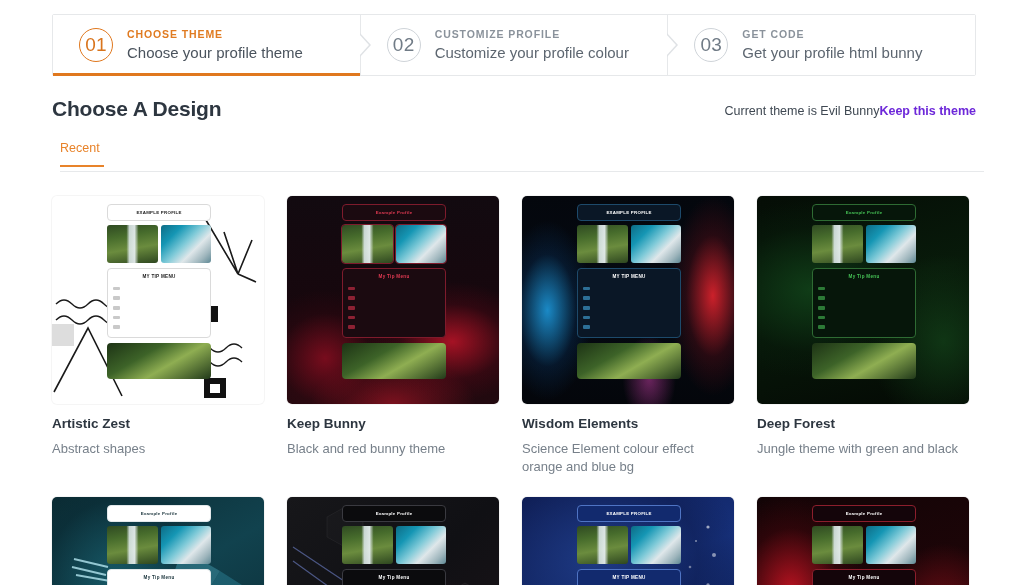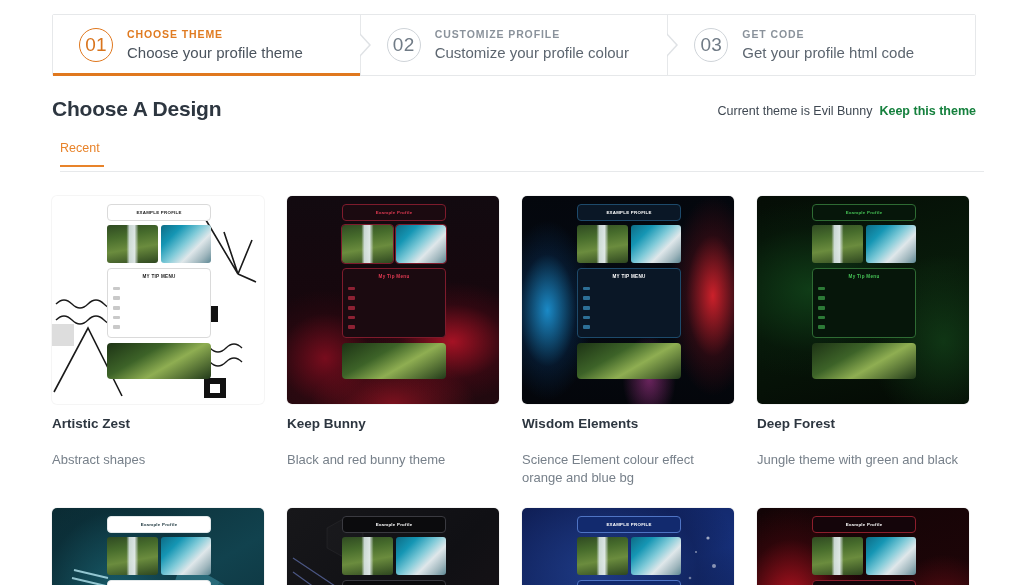--- a/index.html
+++ b/index.html
@@ -100,23 +100,23 @@
     letter-spacing: -.2px;
   }
   .theme-status {
     position: absolute;
     right: 48px; top: 104px;
     font-size: 12.5px;
     color: #3f4852;
     white-space: nowrap;
   }
   .theme-status .keep {
-    color: #15803d;
+    color: #6d28d9;
     font-weight: bold;
-    margin-left: 7px;
+    margin-left: 0;
     cursor: pointer;
   }
 
   
   .tabs {
     position: absolute;
     left: 52px; top: 138px;
     width: 924px;
     border-bottom: 1px solid #e7e9eb;
     height: 34px;
@@ -150,21 +150,21 @@
     cursor: pointer;
     box-shadow: 0 0 0 1px rgba(0,0,0,.04);
   }
   .card-name {
     margin-top: 12px;
     font-size: 13.5px;
     font-weight: bold;
     color: #2d3640;
   }
   .card-desc {
-    margin-top: 20px;
+    margin-top: 9px;
     font-size: 13px;
     color: #77808a;
     line-height: 1.35;
   }
 
   
   .mock {
     position: absolute;
     left: 26%; top: 4%;
     width: 49%;
@@ -361,21 +361,21 @@
     </div>
 
     <span class="chev"></span>
     <span class="chev-in"></span>
   </div>
 
   <div class="step">
     <div class="step-num">03</div>
     <div class="step-txt">
       <div class="step-title">GET CODE</div>
-      <div class="step-sub">Get your profile html code</div>
+      <div class="step-sub">Get your profile html bunny</div>
     </div>
 
   </div>
 
 </div>
 
 <div class="page-title">Choose A Design</div>
 
 <div class="theme-status">
   <span>Current theme is Evil Bunny</span><span class="keep">Keep this theme</span>

